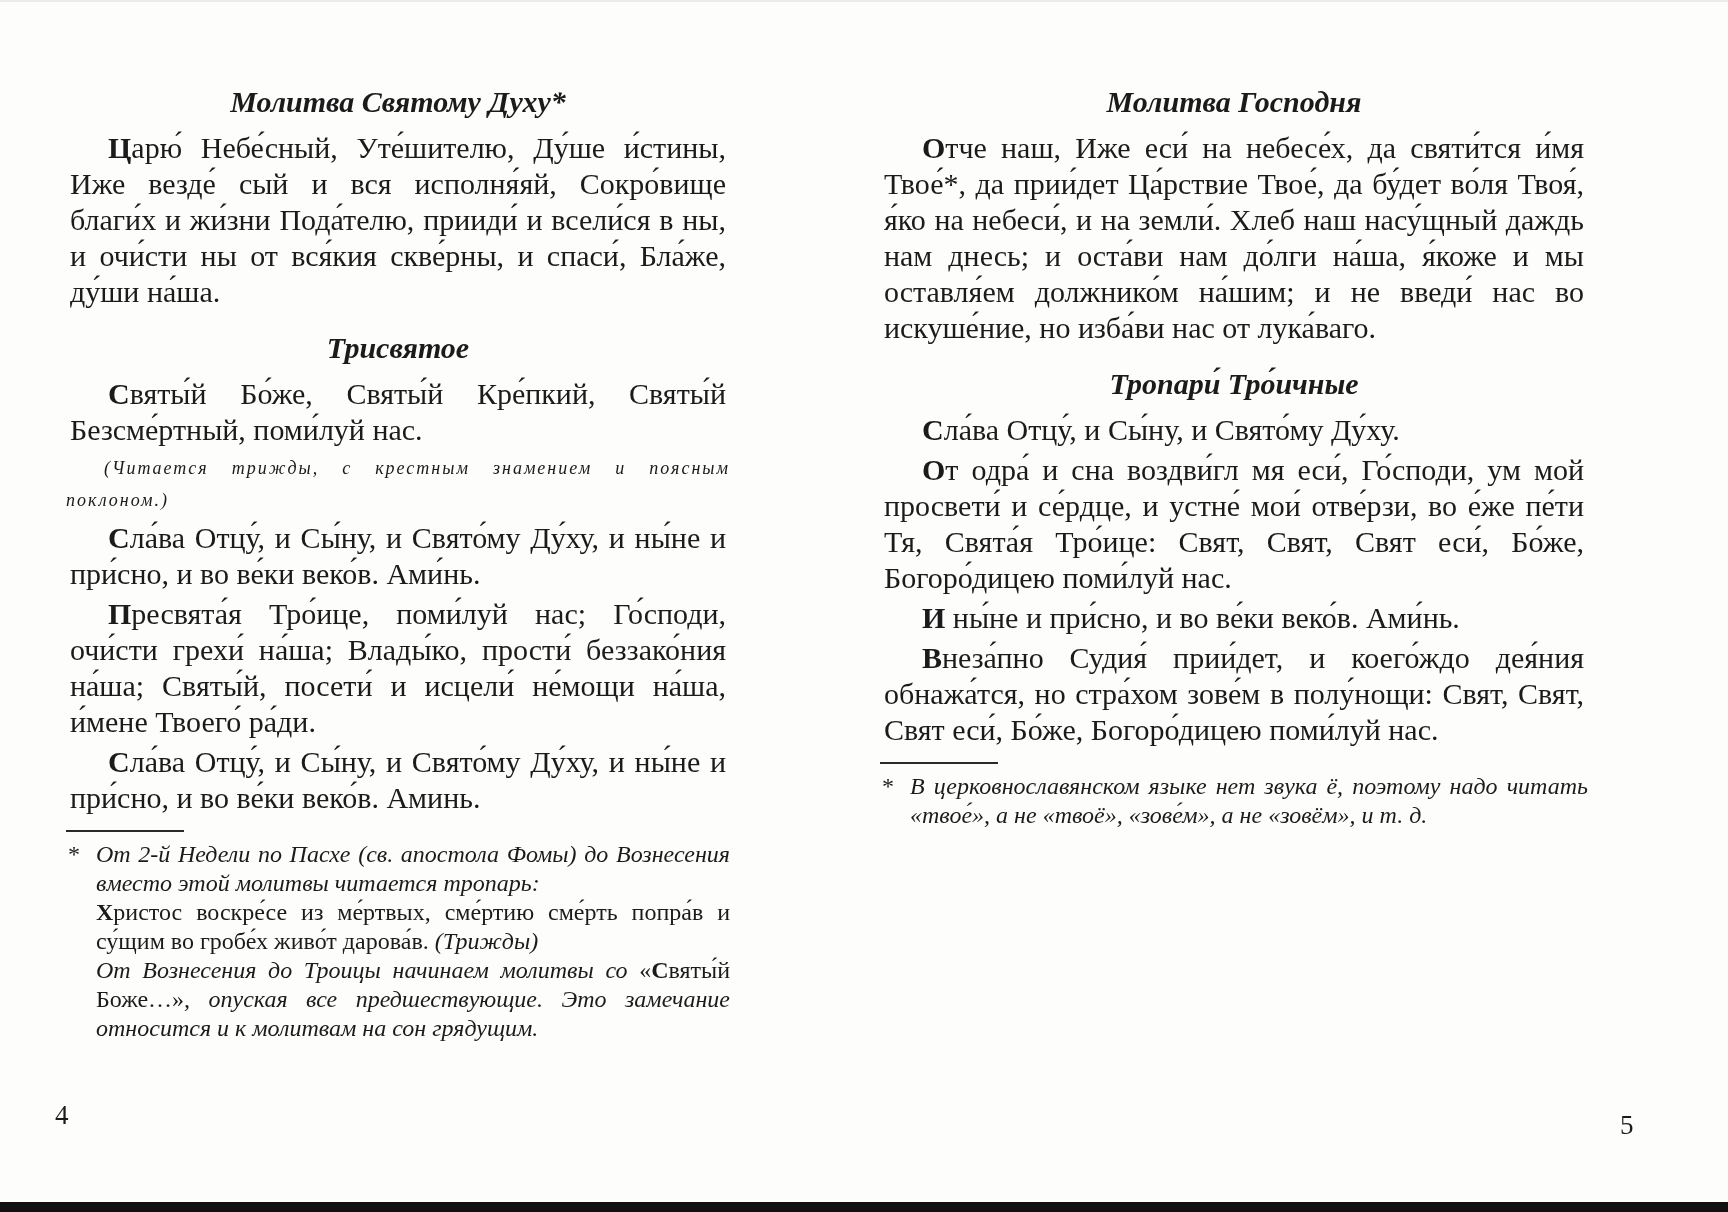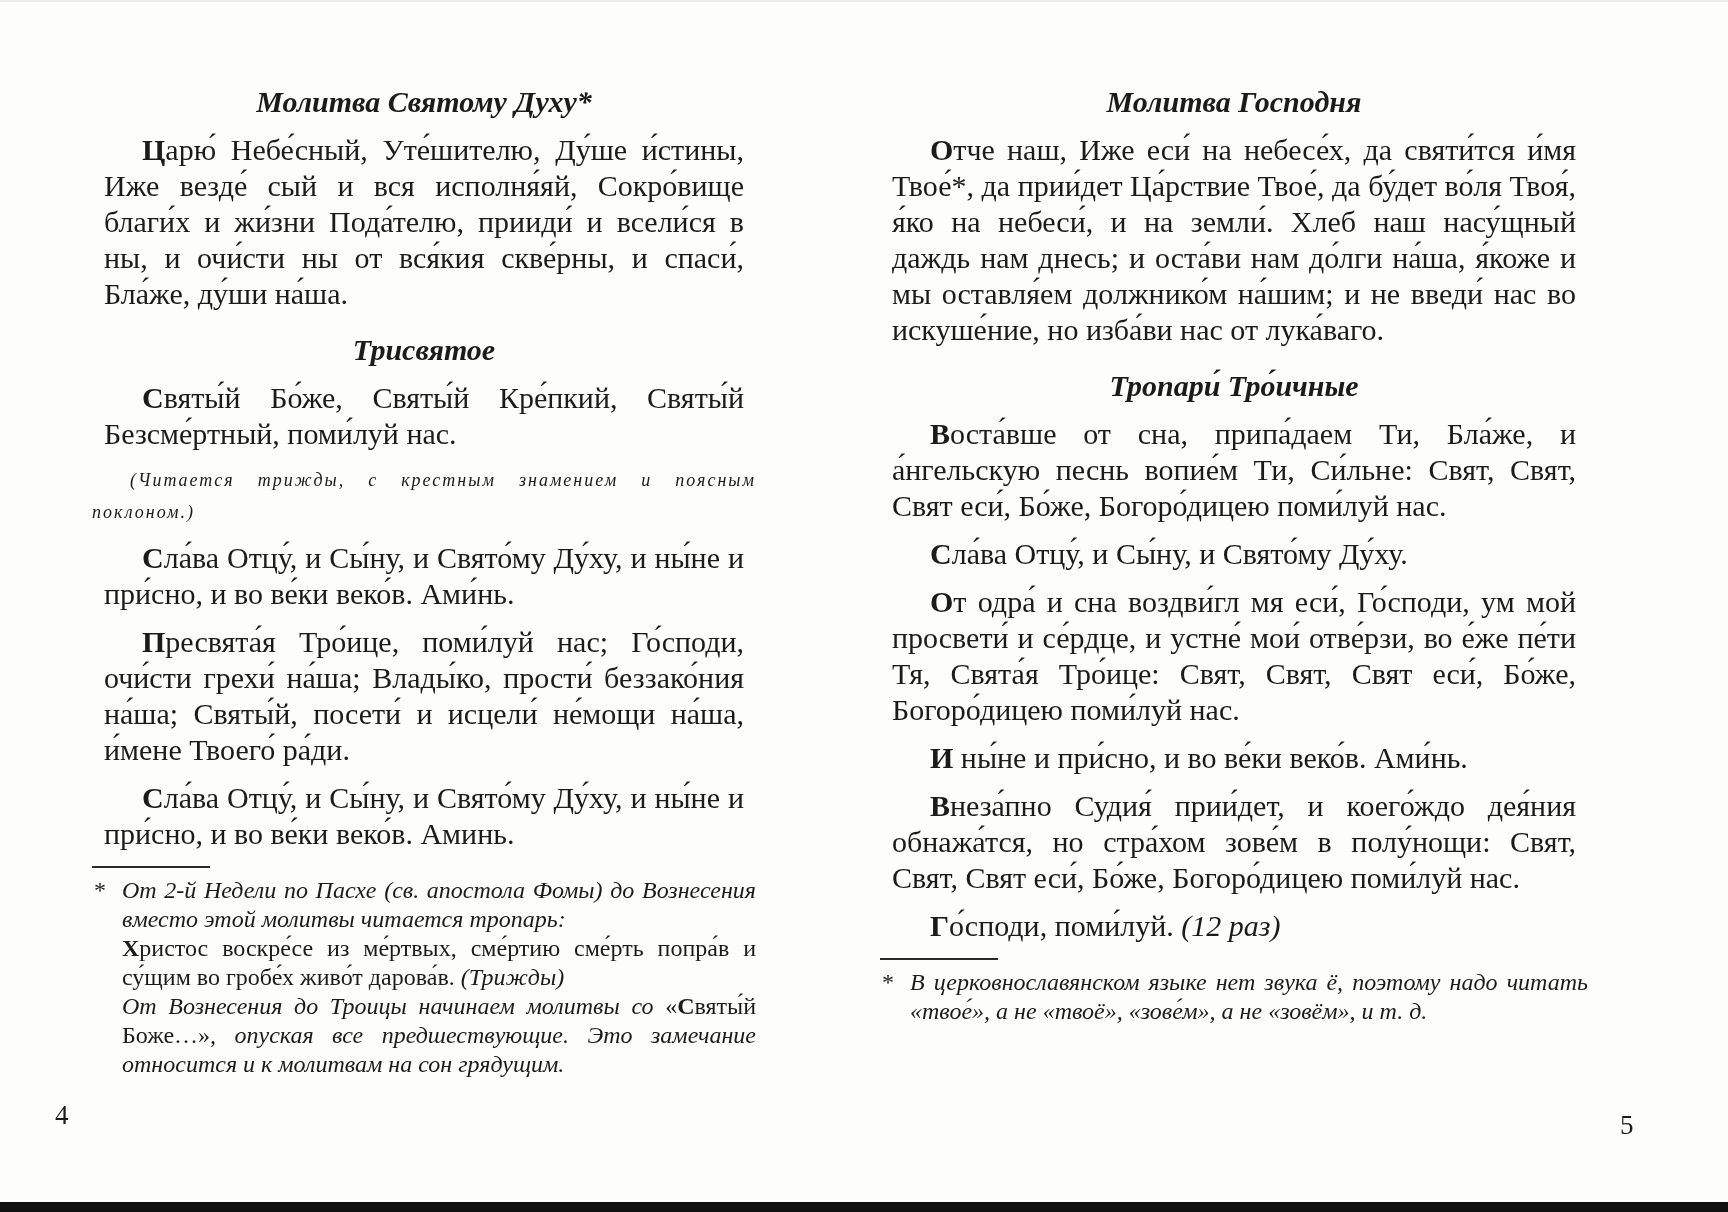--- a/index.html
+++ b/index.html
@@ -3,29 +3,29 @@
 <meta charset="utf-8">
 <style>
   html,body{margin:0;padding:0;}
   body{
     width:1728px;height:1212px;position:relative;overflow:hidden;
     background:#fdfdfc;color:#1b1b1b;
     font-family:"Liberation Serif","DejaVu Serif",serif;
     font-size:30px;line-height:36px;
   }
   .page{position:absolute;top:0;padding-top:84px;}
-  .page-left{left:92px;width:664px;}
+  .page-left{left:66px;width:664px;}
   .page-right{left:880px;width:708px;}
 
   .heading{
     text-align:center;font-style:italic;font-weight:bold;
     margin:20px 0 10px 0;
   }
   .page .heading:first-child{margin-top:0;}
-  .para{text-align:justify;text-indent:38px;margin:12px;}
+  .para{text-align:justify;text-indent:38px;margin:4px;}
   .note{
     text-align:justify;text-indent:38px;font-style:italic;
     font-size:18px;line-height:32px;letter-spacing:2px;
     margin:2px 0 4px 0;
   }
   .rule{width:118px;border-top:2px solid #2a2a2a;margin:14px 0 8px 0;height:0;}
   .footnote{
     font-size:24px;line-height:29px;text-align:justify;
     position:relative;padding-left:30px;margin:0;
   }
@@ -62,26 +62,24 @@
     <div class="rule"></div>
     <div class="footnote"><span class="marker">*</span><span class="i">От 2-й Недели по Пасхе (св. апостола Фомы) до Вознесения вместо этой молитвы читается тропарь:</span></div>
     <div class="footnote"><span class="b">Х</span><span>ристос воскре́се из ме́ртвых, сме́ртию сме́рть попра́в и су́щим во гробе́х живо́т дарова́в. </span><span class="i">(Трижды)</span></div>
     <div class="footnote"><span class="i">От Вознесения до Троицы начинаем молитвы со </span><span>«</span><span class="b">С</span><span>вяты́й Боже…»</span><span class="i">, опуская все предшествующие. Это замечание относится и к молитвам на сон грядущим.</span></div>
   </div>
 
 <div class="page page-right">
     <div class="heading"><span>Молитва Господня</span></div>
     <div class="para"><span class="b">О</span><span>тче наш, Иже еси́ на небесе́х, да святи́тся и́мя Твое́*, да прии́дет Ца́рствие Твое́, да бу́дет во́ля Твоя́, я́ко на небеси́, и на земли́. Хлеб наш насу́щный даждь нам днесь; и оста́ви нам до́лги на́ша, я́коже и мы оставля́ем должнико́м на́шим; и не введи́ нас во искуше́ние, но изба́ви нас от лука́ваго.</span></div>
     <div class="heading"><span>Тропари́ Тро́ичные</span></div>
-    <div class="para"><span class="b">В</span><span>оста́вше от сна, припа́даем Ти, Бла́же, и а́нгельскую песнь вопие́м Ти, Си́льне: Свят, Свят, Свят еси́, Бо́же, Богоро́дицею поми́луй нас.</span></div>
     <div class="para"><span class="b">С</span><span>ла́ва Отцу́, и Сы́ну, и Свято́му Ду́ху.</span></div>
     <div class="para"><span class="b">О</span><span>т одра́ и сна воздви́гл мя еси́, Го́споди, ум мой просвети́ и се́рдце, и устне́ мои́ отве́рзи, во е́же пе́ти Тя, Свята́я Тро́ице: Свят, Свят, Свят еси́, Бо́же, Богоро́дицею поми́луй нас.</span></div>
     <div class="para"><span class="b">И</span><span> ны́не и при́сно, и во ве́ки веко́в. Ами́нь.</span></div>
     <div class="para"><span class="b">В</span><span>неза́пно Судия́ прии́дет, и коего́ждо дея́ния обнажа́тся, но стра́хом зове́м в полу́нощи: Свят, Свят, Свят еси́, Бо́же, Богоро́дицею поми́луй нас.</span></div>
-    <div class="para"><span class="b">Г</span><span>о́споди, поми́луй. </span><span class="i">(12 раз)</span></div>
     <div class="rule"></div>
     <div class="footnote"><span class="marker">*</span><span class="i">В церковнославянском языке нет звука ё, поэтому надо читать «твое́», а не «твоё», «зове́м», а не «зовём», и т. д.</span></div>
   </div>
 
 <div class="page-number page-number-left">4</div>
 
 <div class="page-number page-number-right">5</div>
 
 <div class="bottom-bar"></div>
 

